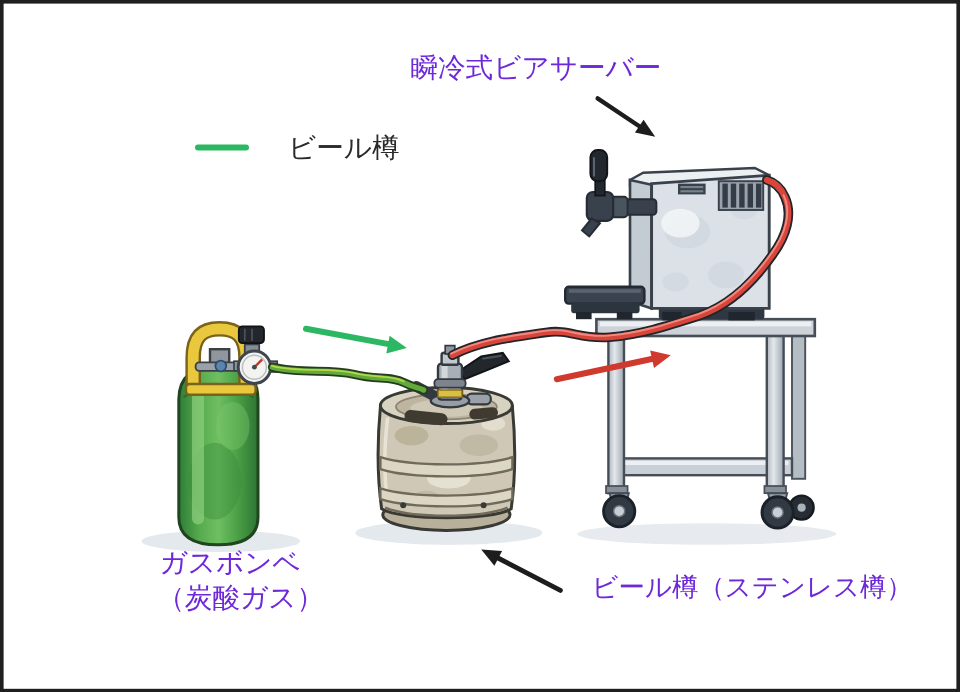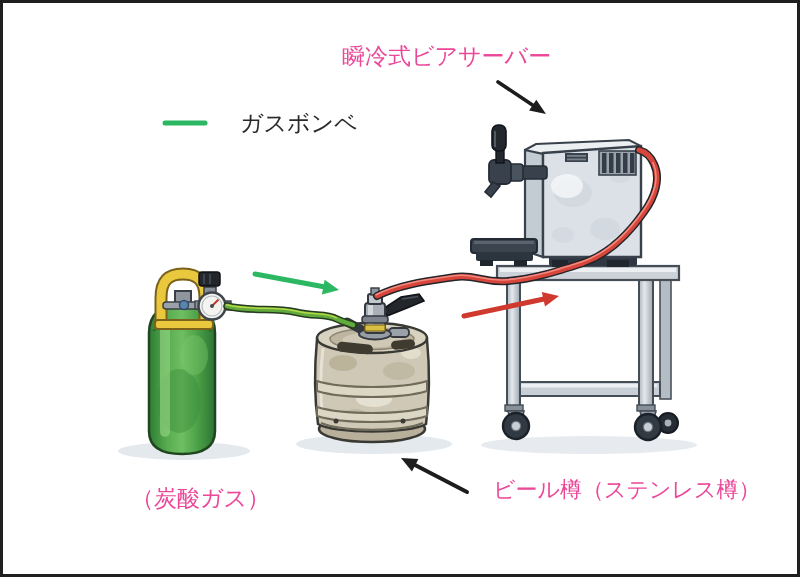--- a/index.html
+++ b/index.html
@@ -1,21 +1,21 @@
 <!DOCTYPE html>
 <html><head>
 <meta charset="utf-8">
 <style>
   html,body{margin:0;padding:0;background:#ffffff;}
   #stage{
     position:relative;width:800px;height:577px;box-sizing:border-box;
     border:3px solid #1f1f1f;background:#ffffff;overflow:hidden;
     font-family:"Liberation Sans","DejaVu Sans",sans-serif;color:#2a2a2a;
   }
-  .label{position:absolute;white-space:nowrap;color:#ec4899;padding-left:13px;}
+  .label{position:absolute;white-space:nowrap;color:#6d28d9;padding-left:13px;}
   .title-label{left:326px;top:38px;font-size:23px;}
   .keg-label{left:477px;top:472px;font-size:22px;}
   .cyl-label1{left:117px;top:451px;font-size:23px;}
   .cyl-label2{left:115px;top:480px;font-size:23px;}
   .legend{position:absolute;left:159px;top:106px;}
   .legend-row{display:flex;align-items:center;height:28px;margin-bottom:21px;}
   .legend-row svg{display:block;margin-right:32px;}
   .legend-row span{font-size:23px;}
   svg.art{position:absolute;left:0;top:0;}
 </style>
@@ -220,21 +220,22 @@
     </g>
   </svg>
 
   <div class="label title-label">瞬冷式ビアサーバー</div>
 
   <div class="legend">
     <div class="legend-row">
       <svg width="46" height="28" viewBox="0 0 46 28">
         <line x1="3" y1="14" x2="43" y2="14" stroke-width="5" stroke-linecap="round" stroke="#2cb862"></line>
       </svg>
-      <span>ガスボンベ</span>
+      <span>ビール樽</span>
     </div>
   </div>
 
+  <div class="label cyl-label1">ガスボンベ</div>
   <div class="label keg-label">ビール樽（ステンレス樽）</div>
 
   <div class="label cyl-label2">（炭酸ガス）</div>
 
 </div>
 
 </body></html>

